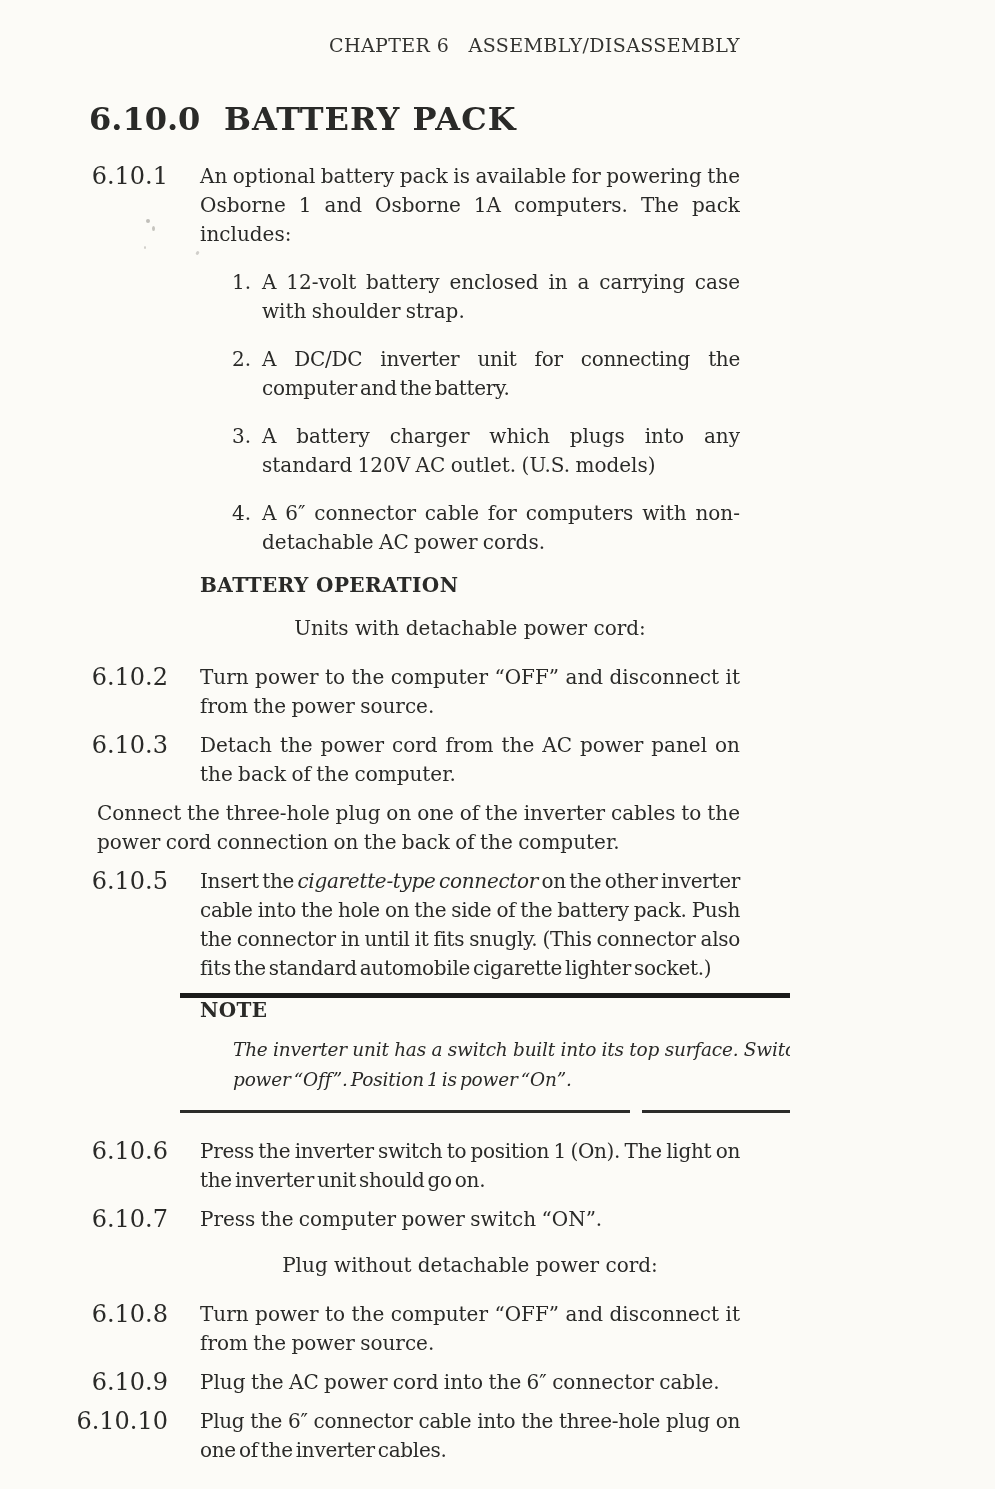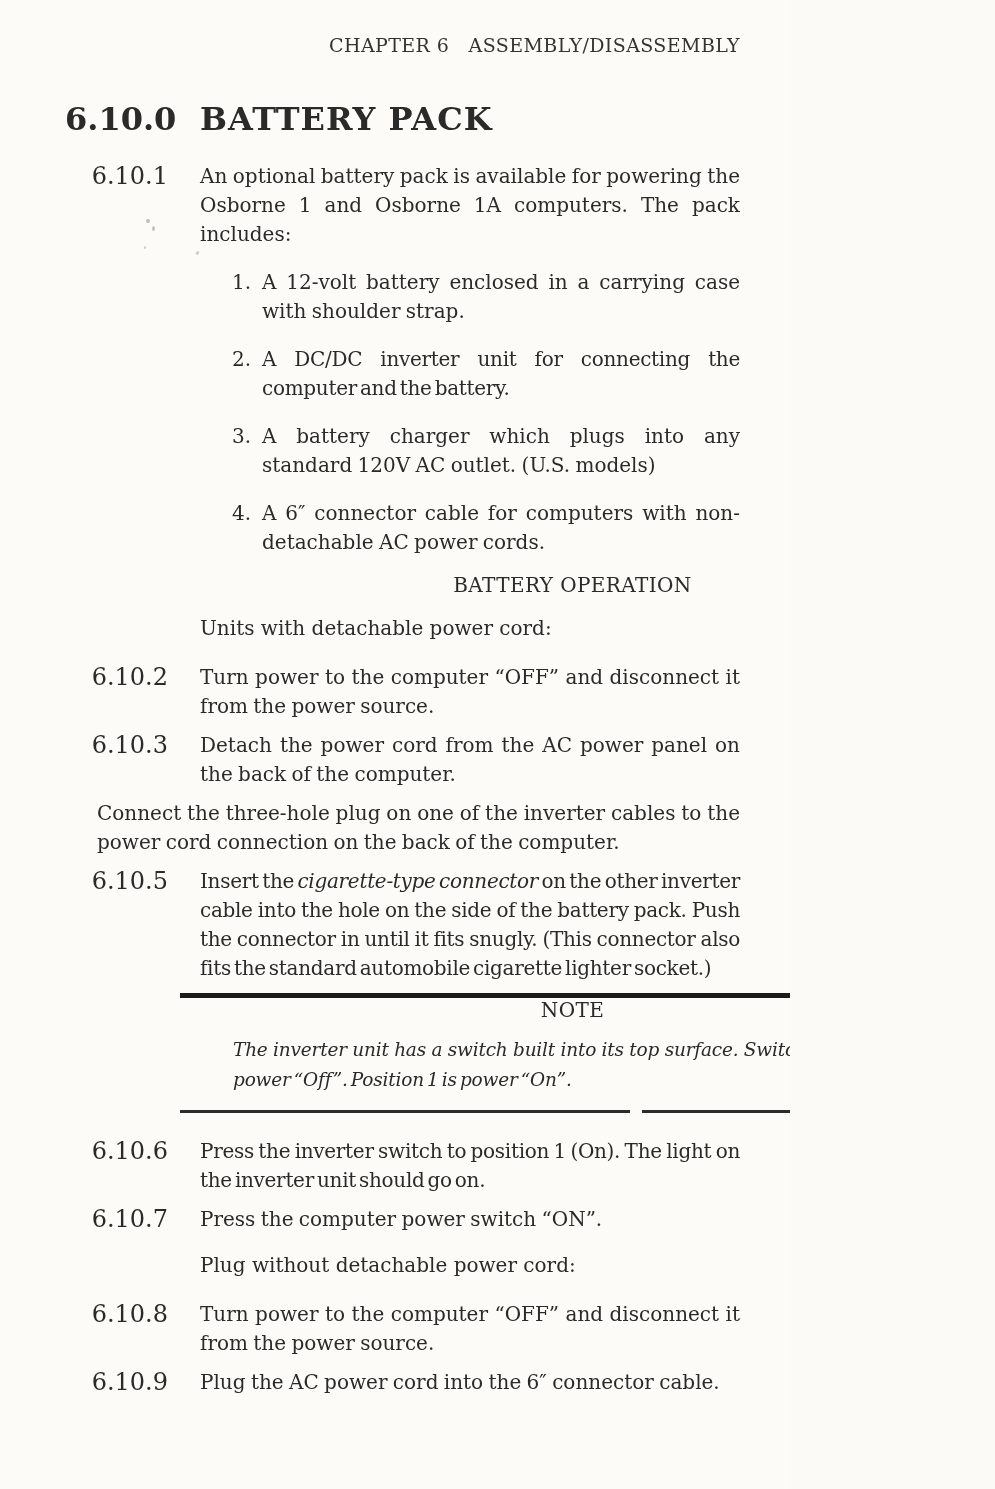--- a/index.html
+++ b/index.html
@@ -17,21 +17,21 @@
 
   .running-head {
     text-align: right;
     font-size: 19px;
     letter-spacing: 0.4px;
     white-space: pre;
     color: #333330;
   }
 
   .title-row { display: flex; margin-top: 44px; font-weight: bold; font-size: 32px; }
-  .title-num { width: 135px; flex: none; }
+  .title-num { width: 135px; flex: none; margin-left: 24px; }
   .title-text { letter-spacing: 1px; text-align: center; }
 
   .step { display: flex; margin-top: 10px; }
   .step-num { width: 103px; flex: none; text-align: right; font-size: 24px; line-height: 29px; }
   .step-body {
     margin-left: 32px;
     width: 745px;
     font-size: 20px;
     line-height: 29px;
     text-align: justify;
@@ -41,27 +41,26 @@
 
   .pack-list { margin-top: 6px; }
   .pack-item { display: flex; margin-top: 19px; font-size: 20px; line-height: 29px; }
   .pack-spacer { width: 135px; flex: none; }
   .pack-marker { width: 30px; margin-left: 32px; flex: none; }
   .pack-text { width: 683px; text-align: justify; word-spacing: -1px; }
 
   .center-head {
     margin-left: 135px;
     width: 745px;
-    text-align: center;
-    font-weight: normal;
+    font-weight: bold;
     font-size: 20px;
     letter-spacing: 0.4px;
     margin-top: 16px;
   }
-  .subhead { margin-left: 135px; font-size: 20px; line-height: 29px; margin-top: 17px; }
+  .subhead { margin-left: 135px; font-size: 20px; line-height: 29px; margin-top: 17px; text-align: center; }
   .first-step { margin-top: 20px; }
 
   .tight { word-spacing: -3px; letter-spacing: -0.3px; }
 
   .rule-thick {
     margin: 10px 0 0 115px;
     width: 765px;
     height: 5px;
     background: #1b1b1a;
   }
@@ -185,17 +184,21 @@
     <div class="subhead">Plug without detachable power cord:</div>
 
     <div class="step first-step">
       <div class="step-num">6.10.8</div>
       <div class="step-body">Turn power to the computer “OFF” and disconnect it from the power source.</div>
     </div>
     <div class="step">
       <div class="step-num">6.10.9</div>
       <div class="step-body">Plug the AC power cord into the 6″ connector cable.</div>
     </div>
+    <div class="step">
+      <div class="step-num">6.10.10</div>
+      <div class="step-body tight">Plug the 6″ connector cable into the three-hole plug on one of the inverter cables.</div>
+    </div>
 
   </div>
 
   <div class="page-number">121</div>
 </div>
 
 </body></html>

